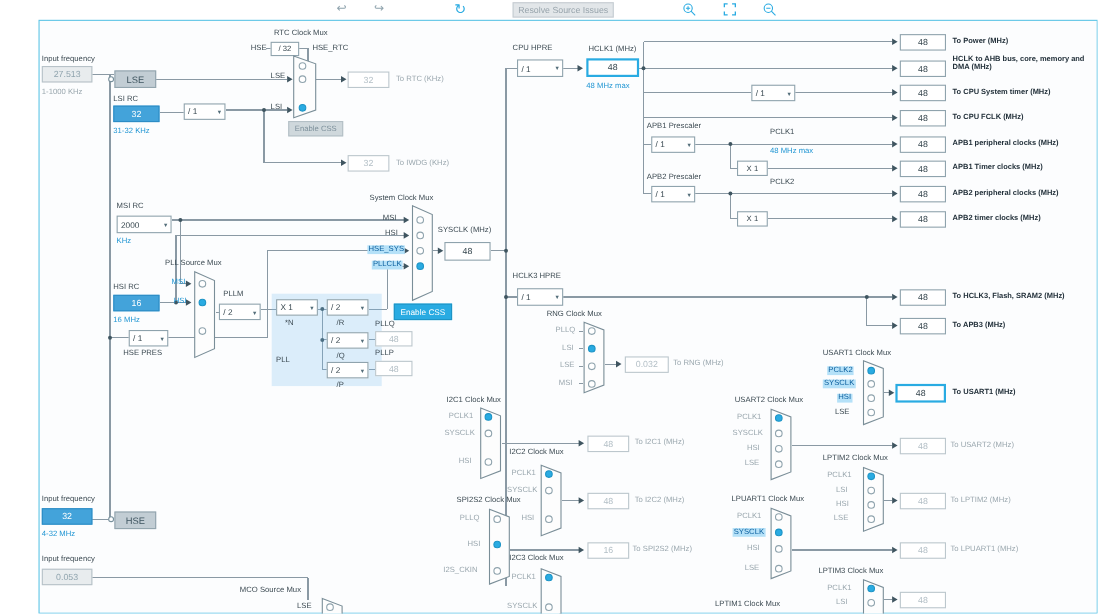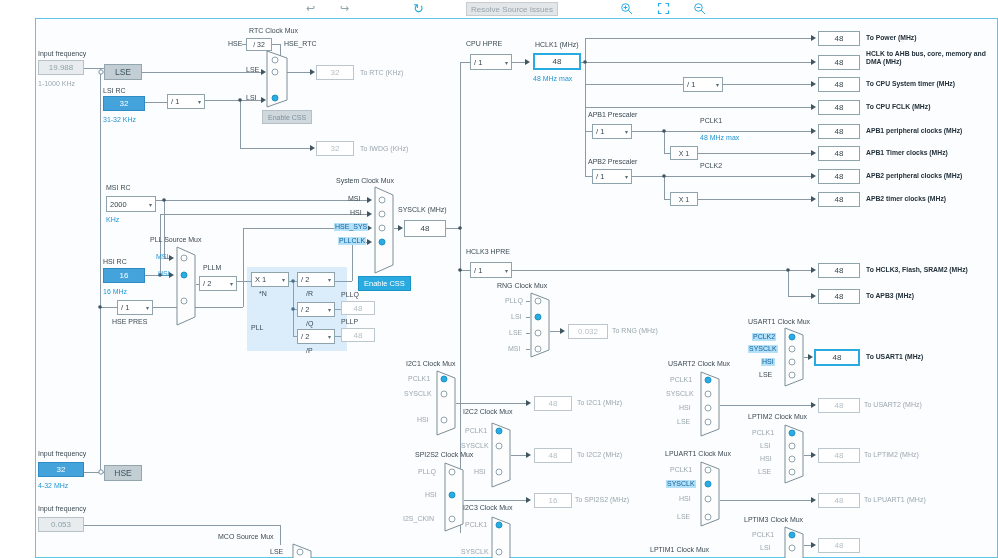--- a/index.html
+++ b/index.html
@@ -117,21 +117,21 @@
         <circle cx="664" cy="176" r="1.8"></circle>
         <circle cx="788" cy="270" r="1.8"></circle>
     </g>
     <g fill="#fff" stroke="#78909c">
       <circle cx="101" cy="72" r="2.2"></circle>
         <circle cx="101" cy="472" r="2.2"></circle>
     </g>
   </svg>
 
   <div class="lbl" style="left:38px;top:50px">Input frequency</div>
-  <div class="vb gfill" style="left:38px;top:60px;width:46px">19.988</div>
+  <div class="vb gfill" style="left:38px;top:60px;width:46px">27.513</div>
   <div class="lbl dim" style="left:38px;top:80px">1-1000 KHz</div>
   <div class="blk" style="left:104px;top:64px">LSE</div>
   <div class="lbl" style="left:103px;top:87px">LSI RC</div>
   <div class="vb bfill" style="left:103px;top:96px">32</div>
   <div class="lbl blue" style="left:103px;top:116px">31-32 KHz</div>
   <div class="dd" style="left:167px;top:94px;width:38px">
       <span>/ 1</span>
     </div>
   <div class="lbl" style="left:106px;top:184px">MSI RC</div>
   <div class="dd" style="left:106px;top:196px;width:50px;height:16px">

